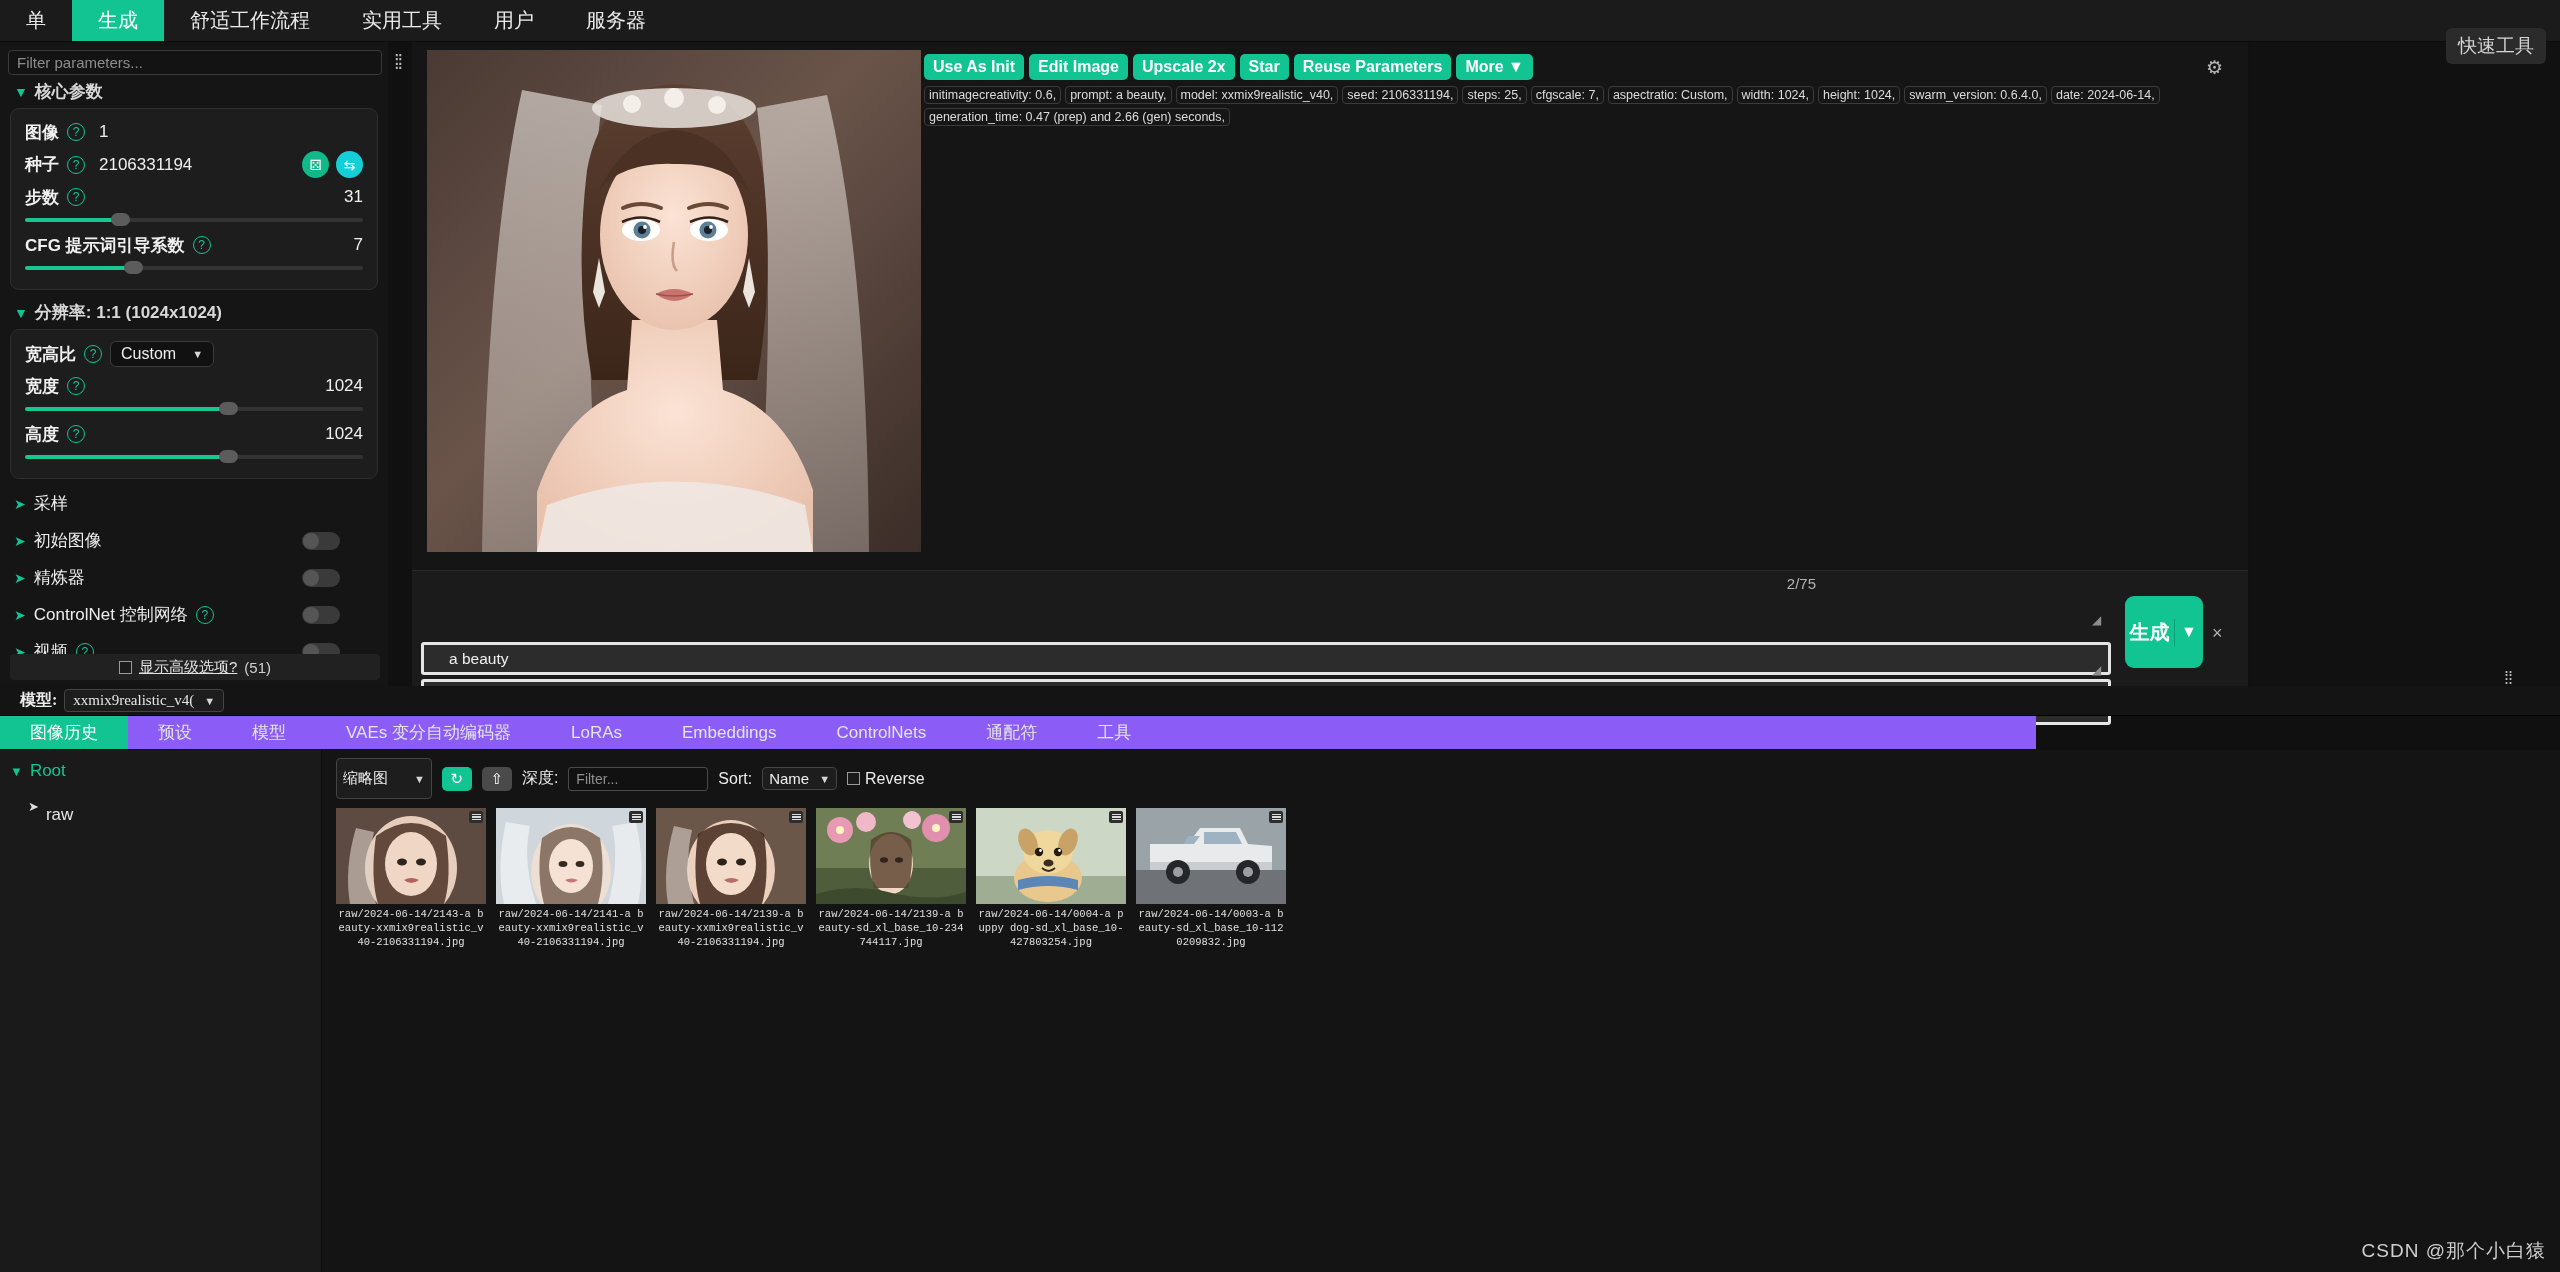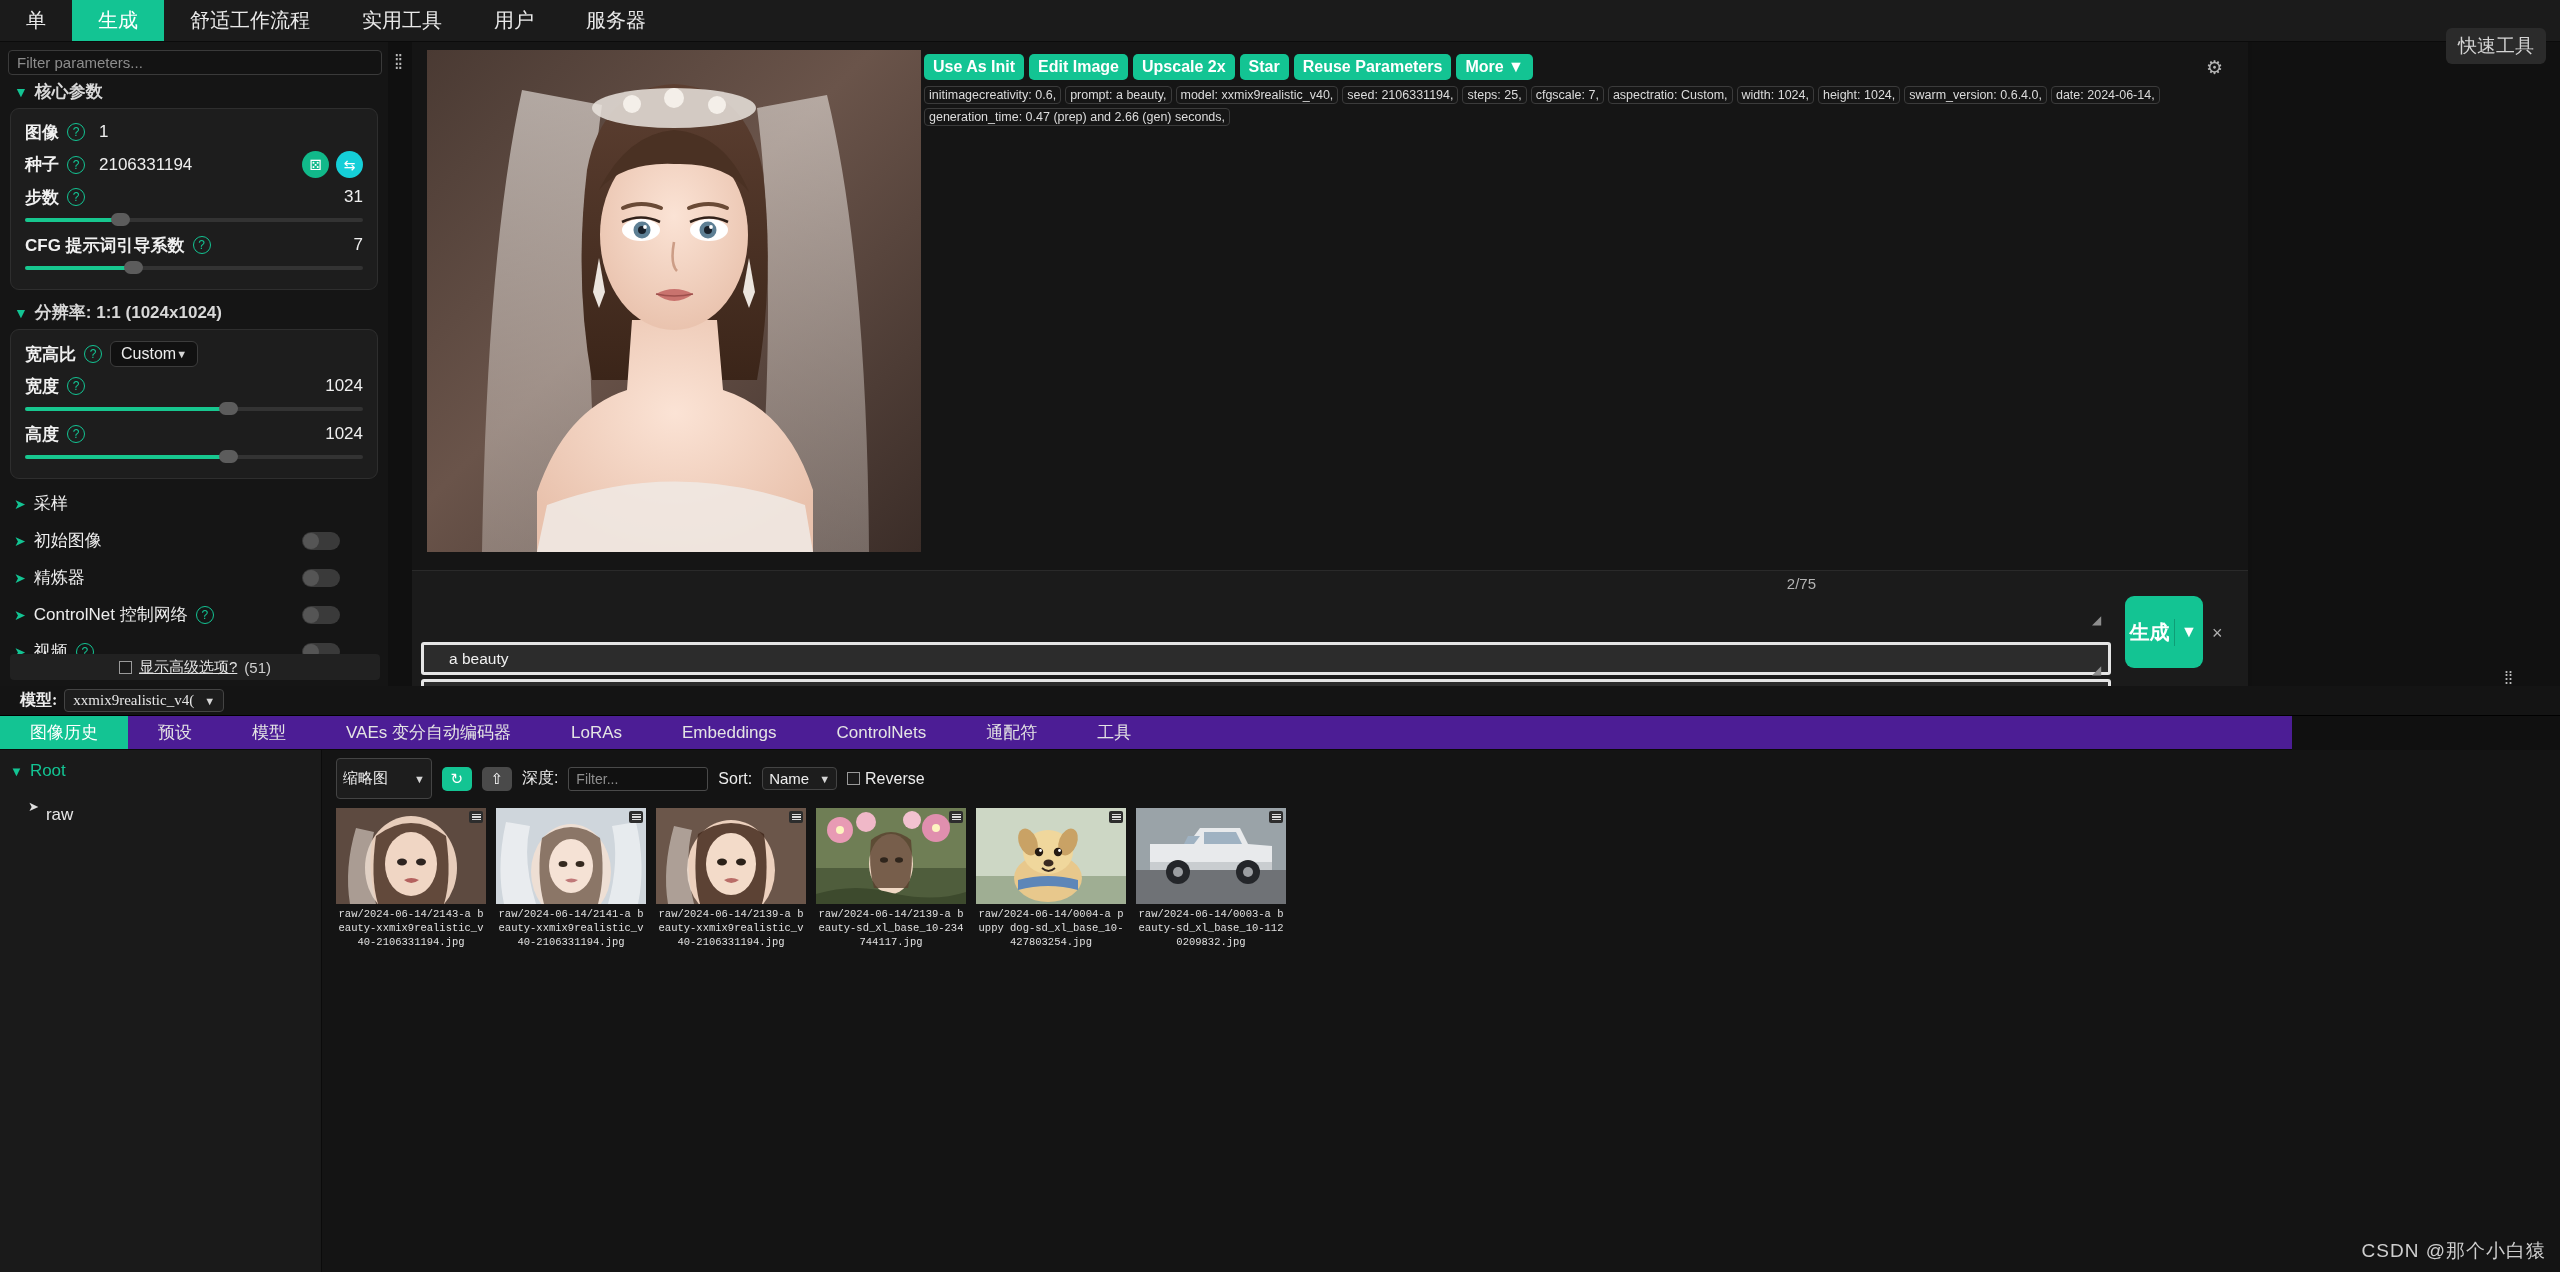--- a/index.html
+++ b/index.html
@@ -87,21 +87,21 @@
     background: #17c78f; border-radius: 2px;
   }
   .slider-thumb {
     position: absolute; top: 0; width: 19px; height: 13px;
     background: #5c5c5c; border-radius: 7px; transform: translateX(-9px);
   }
 
   .dropdown {
     background: #111; border: 1px solid #3c3c3c; border-radius: 6px;
     color: #ededed; font-size: 16px; padding: 3px 10px;
-    display: inline-flex; align-items: center; cursor: pointer;
+    display: inline-flex; align-items: center; gap: 16px; cursor: pointer;
   }
   .dd-caret { font-size: 11px; color: #d5d5d5; }
 
   .collapsed-row {
     display: flex; align-items: center; gap: 8px;
     padding: 7px 6px; cursor: pointer;
   }
   .collapsed-row .lbl { font-size: 17px; color: #ececec; }
   .toggle {
     margin-left: auto; width: 38px; height: 18px; background: #3a3a3a;
@@ -218,22 +218,22 @@
   }
   .modelbar .lab { font-size: 16px; color: #ededed; font-weight: bold; }
   .model-dd {
     background: #1d1d1d; border: 1px solid #444; border-radius: 4px;
     padding: 2px 8px; font-size: 15px; color: #e6e6e6; display: inline-flex;
     gap: 10px; align-items: center; cursor: pointer;
   }
 
   
   .btabs {
-    position: absolute; top: 716px; left: 0; width: 2292px; height: 34px;
-    background: #4c1d95; display: flex; align-items: stretch;
+    position: absolute; top: 716px; left: 0; width: 2036px; height: 34px;
+    background: #8b5cf6; display: flex; align-items: stretch;
     border-bottom: 1px solid #0a0a0a;
   }
   .btab {
     display: flex; align-items: center; justify-content: center;
     padding: 0 30px; font-size: 17px; color: #e4e4e4; cursor: pointer;
     white-space: nowrap;
   }
   .btab.active { background: #13c493; color: #fff; }
 
   

